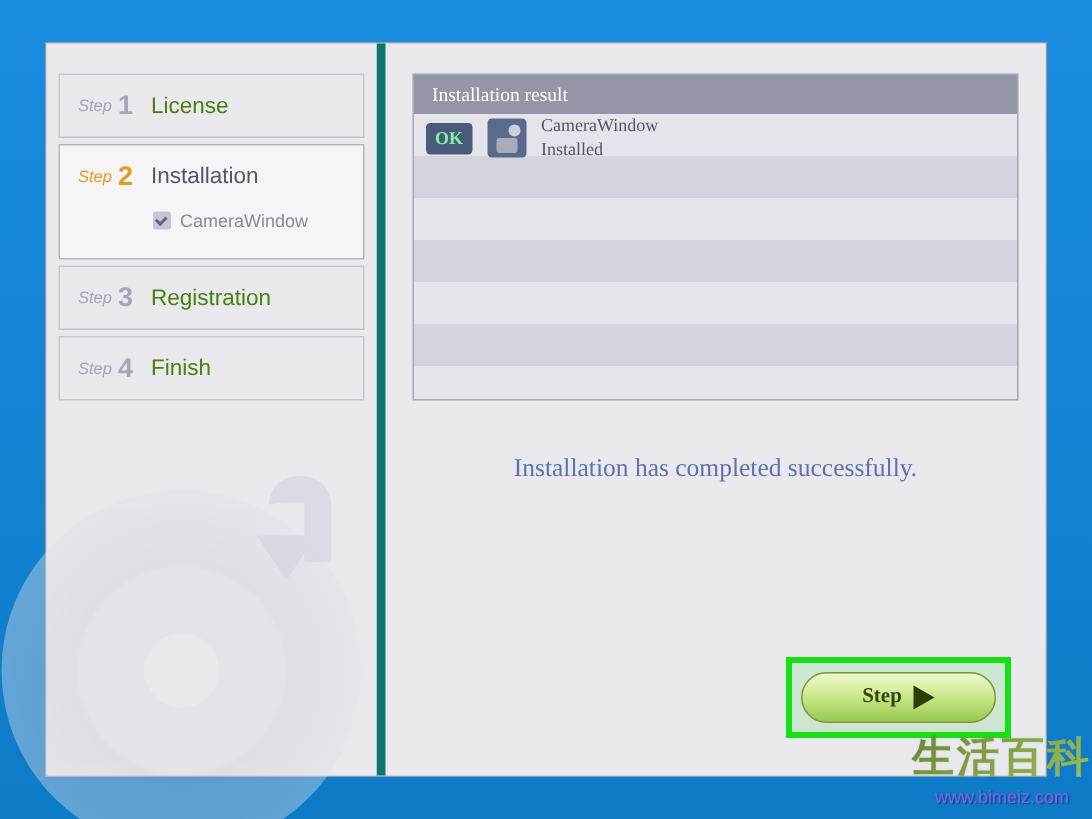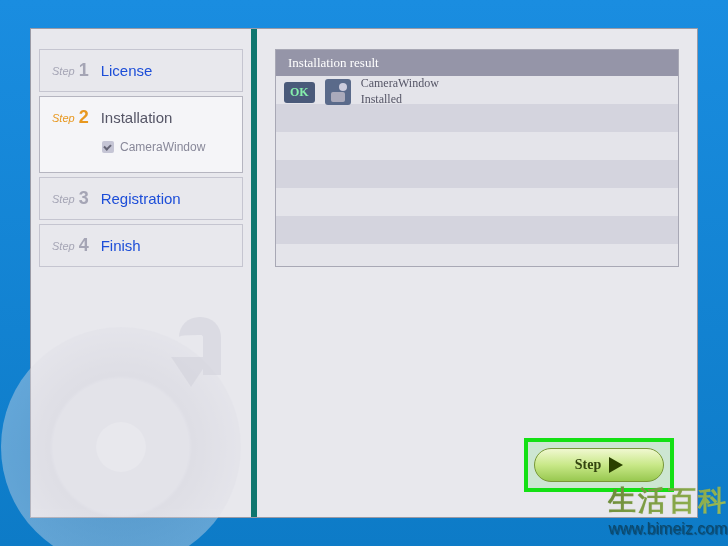--- a/index.html
+++ b/index.html
@@ -59,21 +59,21 @@
       color: #a5a5b5;
       margin-right: 12px;
       font-weight: bold;
     }
     .step-item.active .step-label,
     .step-item.active .step-num {
       color: #e89820;
     }
     .step-title {
       font-size: 15px;
-      color: #1d4ed8;
+      color: #4d7c0f;
     }
     .step-item.active .step-title {
       color: #555566;
     }
     .sub-item {
       display: flex;
       align-items: center;
       margin-left: 50px;
       font-size: 12px;
       color: #888899;
@@ -271,22 +271,22 @@
       font-size: 28px;
       background: linear-gradient(135deg, #6a8a3a, #b8d868);
       -webkit-background-clip: text;
       background-clip: text;
       color: transparent;
       font-weight: bold;
       text-shadow: 0 0 1px rgba(100,130,50,0.3);
       letter-spacing: 2px;
     }
     .watermark-url {
-      font-size: 16px;
-      color: #0c4a6e;
+      font-size: 12px;
+      color: #8b5cf6;
       text-shadow: 1px 1px 1px rgba(0,0,0,0.4);
     }
   </style>
 </head>
 <body>
 
 <div class="installer-window">
   <div class="sidebar">
     <div class="cd-decoration"></div>
     <div class="cd-arrow"></div>
@@ -330,20 +330,21 @@
           <span class="ok-badge">OK</span>
           <span class="app-icon"></span>
           <div class="result-text">
             <div>CameraWindow</div>
             <div>Installed</div>
           </div>
         </div>
       </div>
     </div>
 
+    <div class="completion-msg">Installation has completed successfully.</div>
 
     <div class="button-row">
       <div class="next-highlight">
         <div class="next-button">
           <span>Step</span>
           <span class="next-arrow"></span>
         </div>
       </div>
     </div>
   </div>

